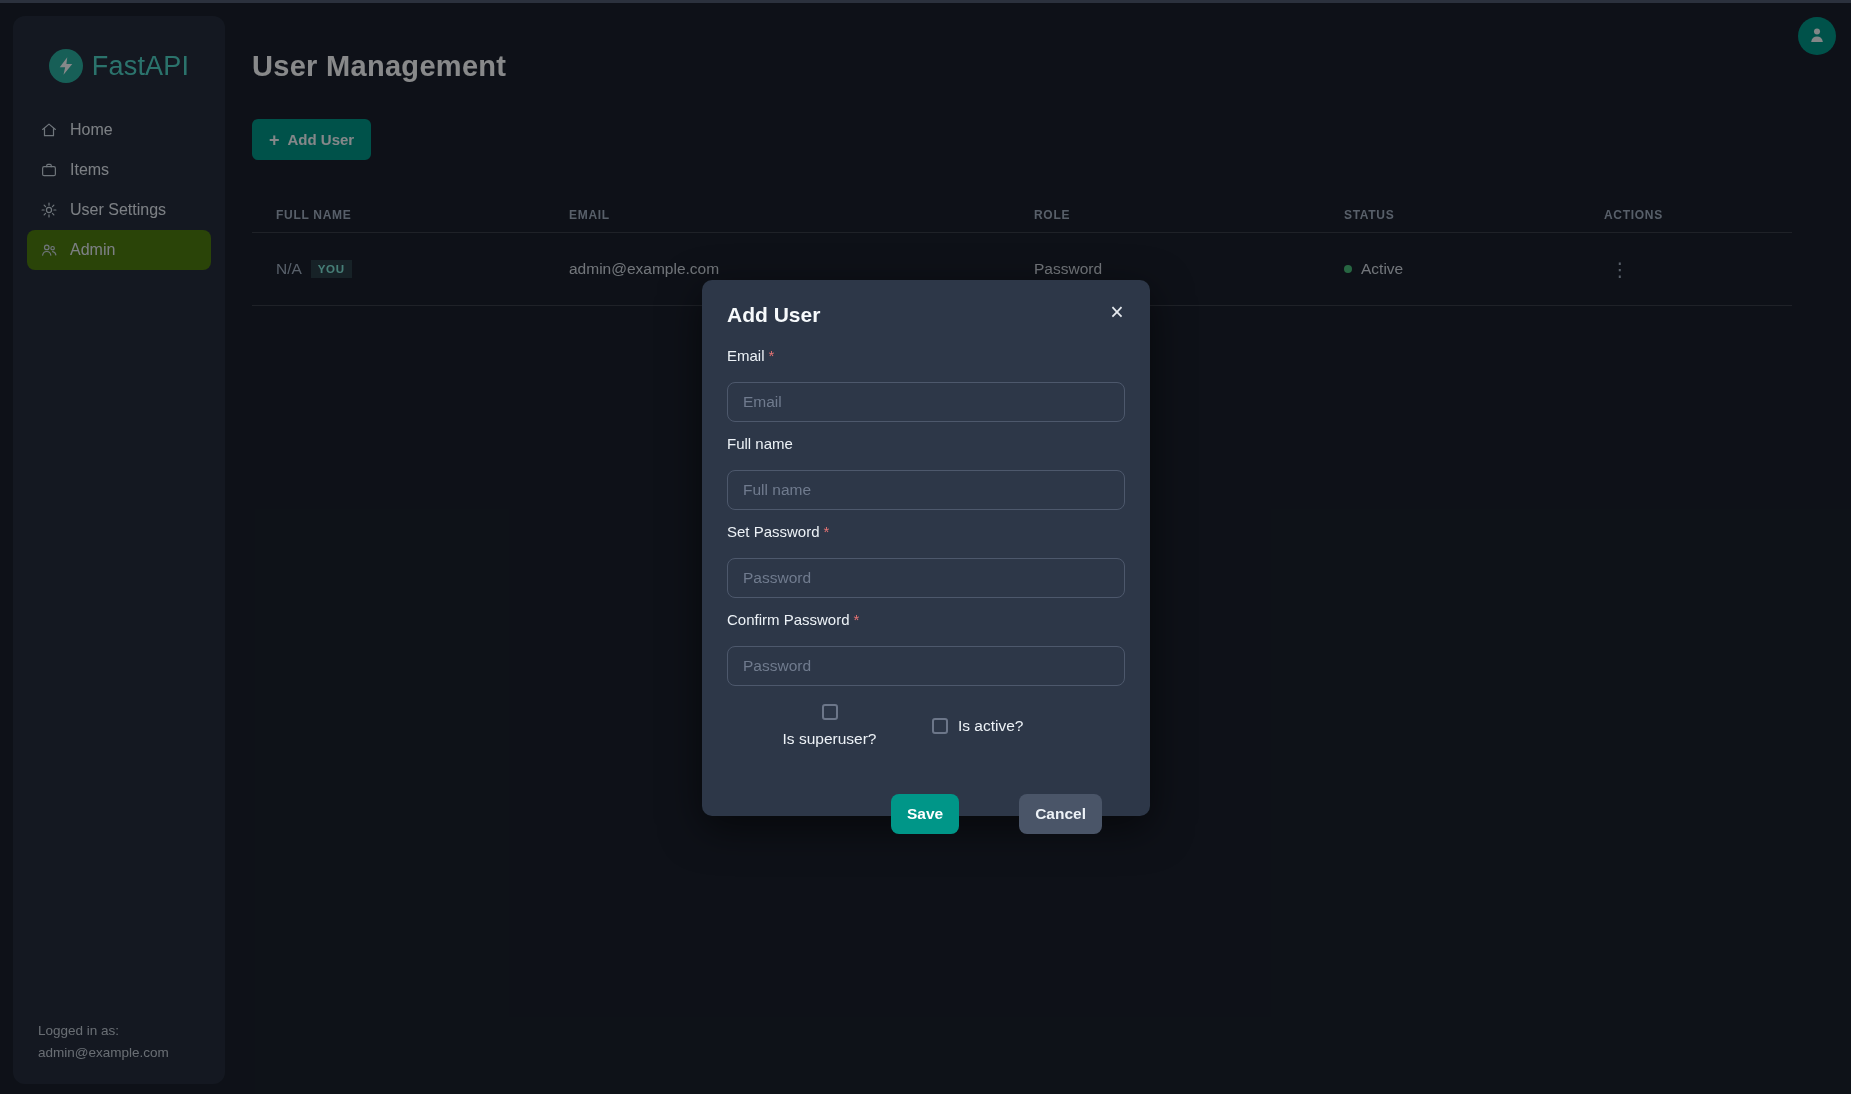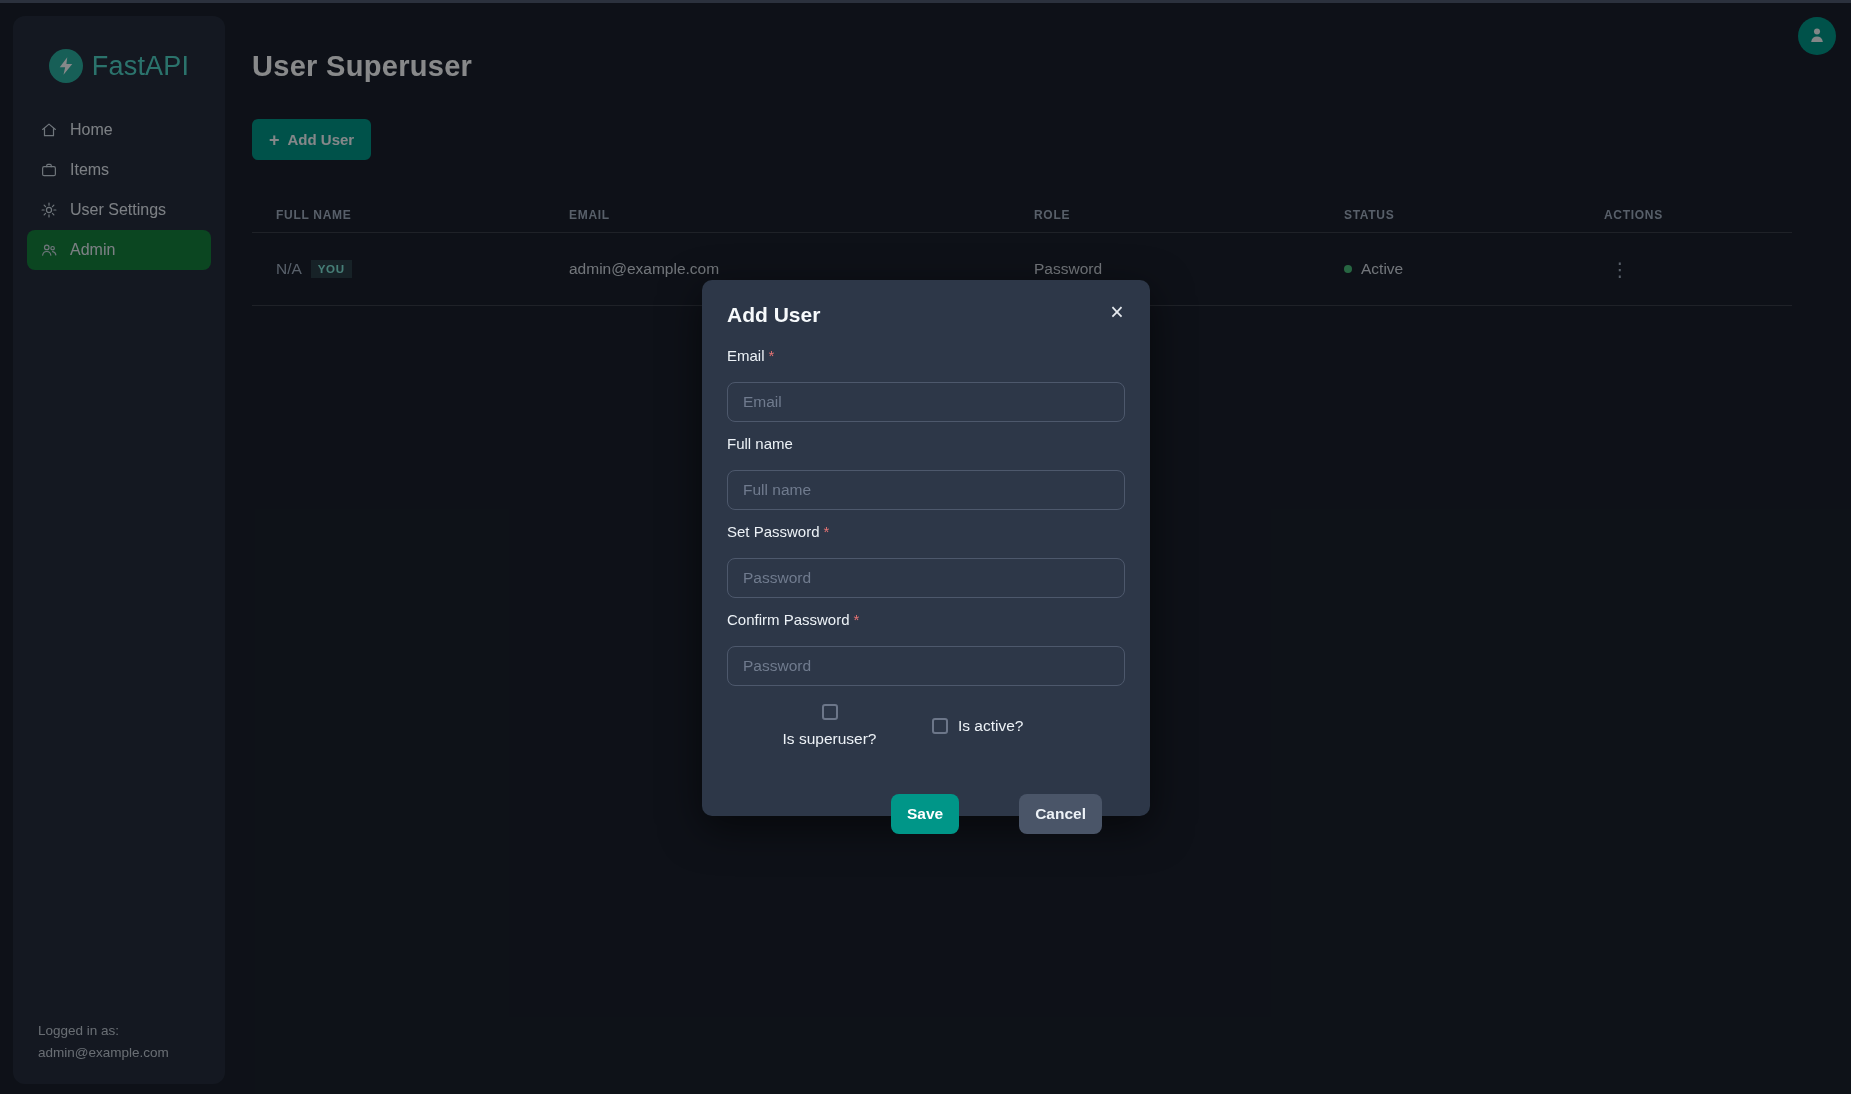--- a/index.html
+++ b/index.html
@@ -20,21 +20,21 @@
   .logo-circle {
     width:34px; height:34px; border-radius:50%; background:#2BAE9F;
     display:flex; align-items:center; justify-content:center; flex:0 0 auto;
   }
   .logo-text { font-size:27px; color:#4FD1C5; letter-spacing:0.2px; }
   .nav { margin:24px 14px 0; display:flex; flex-direction:column; }
   .nav-item {
     display:flex; align-items:center; gap:12px; height:40px; padding:0 13px;
     border-radius:8px; color:#E2E8F0; font-size:16px; cursor:pointer;
   }
-  .nav-item.active { background:#15803d; }
+  .nav-item.active { background:#4d7c0f; }
   .nav-icon { width:18px; height:18px; flex:0 0 auto; display:block; }
   .nav-icon svg { width:18px; height:18px; stroke:#CBD5E0; fill:none; stroke-width:1.6; stroke-linecap:round; stroke-linejoin:round; }
   .sidebar-footer {
     position:absolute; left:25px; bottom:20px; right:14px;
     color:#BFC7D2; font-size:13.5px; line-height:1.62;
   }
   
   .page-title {
     position:absolute; left:252px; top:47px; z-index:1;
     font-size:29px; font-weight:bold; color:#F7FAFC; letter-spacing:0.3px;
@@ -161,21 +161,21 @@
       <span>Admin</span>
     </div>
   </div>
 
   <div class="sidebar-footer">
     <div>Logged in as:</div>
     <div>admin@example.com</div>
   </div>
 </nav>
 
-<h1 class="page-title">User Superuser</h1>
+<h1 class="page-title">User Management</h1>
 
 <button class="add-user-btn">
   <span class="plus">+</span>
   <span>Add User</span>
 </button>
 
 <div class="users-table">
   <div class="trow head">
     <div class="th">FULL NAME</div>
     <div class="th">EMAIL</div>

